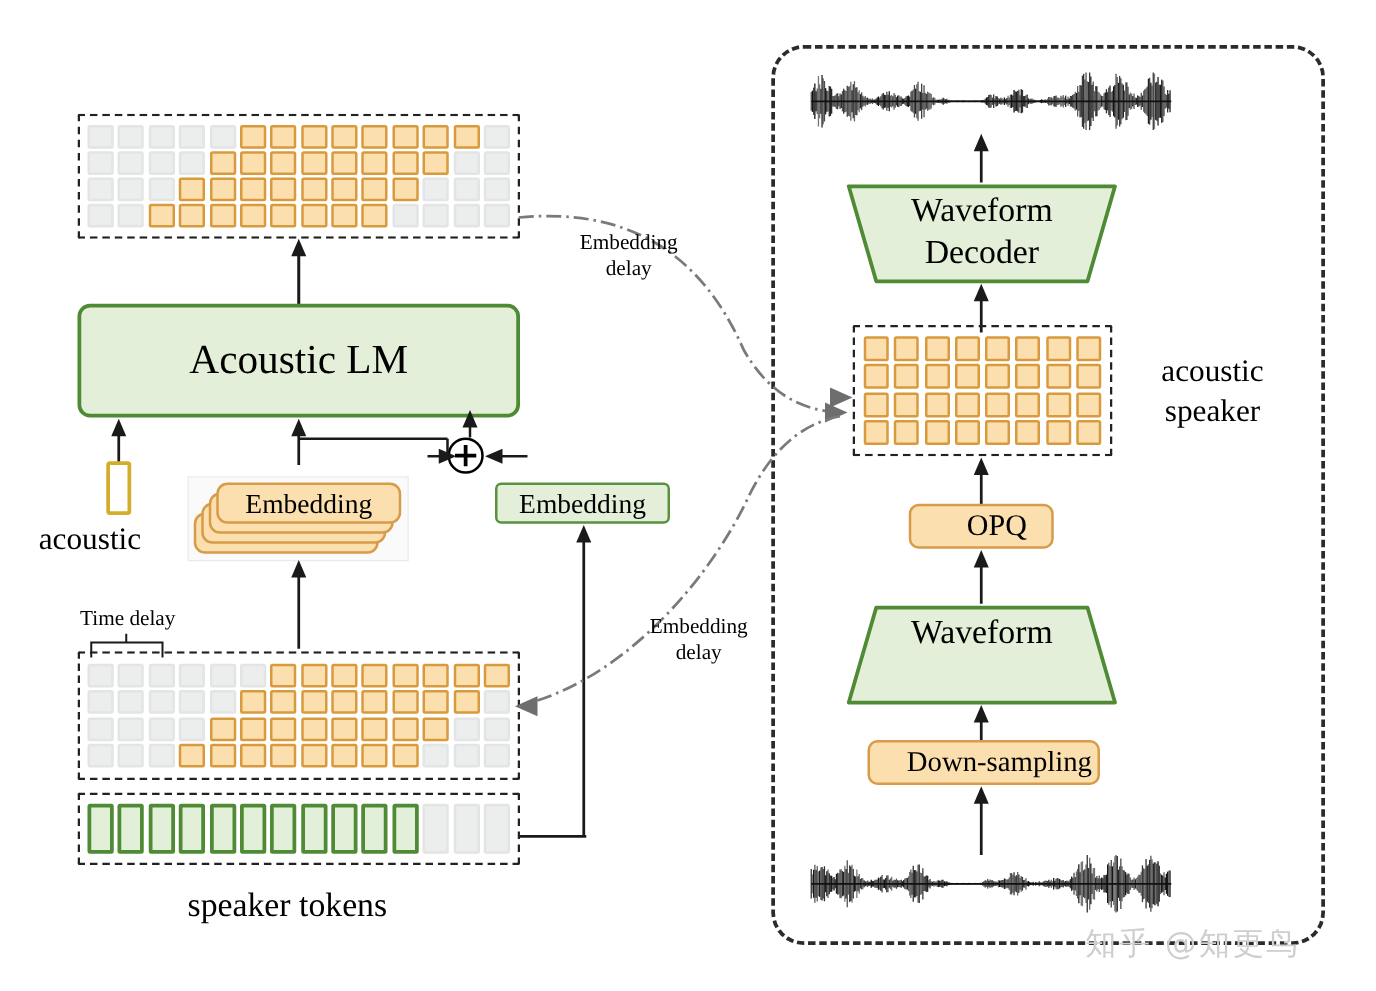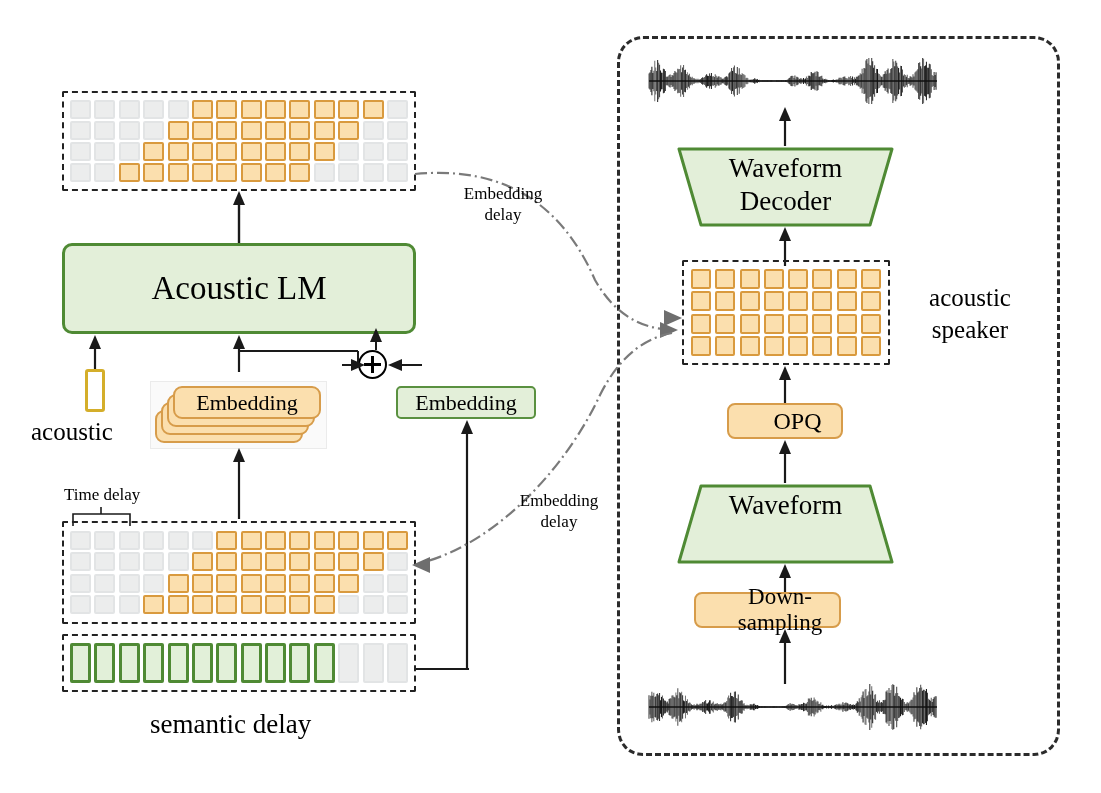--- a/index.html
+++ b/index.html
@@ -278,21 +278,21 @@
           <div class="cell sem" style="width: 21px; height: 40px;"></div>
           <div class="cell sem" style="width: 21px; height: 40px;"></div>
           <div class="cell sem" style="width: 21px; height: 40px;"></div>
           <div class="cell sem" style="width: 21px; height: 40px;"></div>
           <div class="cell semoff" style="width: 21px; height: 40px;"></div>
           <div class="cell semoff" style="width: 21px; height: 40px;"></div>
           <div class="cell semoff" style="width: 21px; height: 40px;"></div>
         </div>
       </div>
   </div>
-  <div class="lbl" style="left:150px;top:709px;font-size:27px;">semantic delay</div>
+  <div class="lbl" style="left:150px;top:709px;font-size:27px;">speaker tokens</div>
 
   <svg class="abs" style="left:410px;top:140px;" width="280" height="200">
     <path d="M5,34 C90,26 150,60 185,140 C205,175 230,186 252,189" fill="none" stroke="#7a7a7a" stroke-width="2.2" stroke-dasharray="12,4,2,4"></path>
     <polygon points="268,190 250,182 250,198" fill="#6e6e6e"></polygon>
   </svg>
   <div class="lbl" style="left:457px;top:183px;font-size:17px;line-height:21px;text-align:center;width:92px;">
     <div>Embedding</div>
     <div>delay</div>
   </div>
 
@@ -699,21 +699,21 @@
   </svg>
   <div class="lbl" style="left:676px;top:489px;width:219px;text-align:center;font-size:27px;line-height:33px;">
     <div>Waveform</div>
   </div>
 
   <svg class="abs" style="left:769px;top:563px;" width="32" height="38">
     <line x1="16" y1="38" x2="16" y2="12" stroke="#1a1a1a" stroke-width="2.2"></line>
     <polygon points="16,1 10,15 22,15" fill="#1a1a1a"></polygon>
   </svg>
 
-  <div class="block orangebox" style="left:694px;top:592px;width:147px;height:36px;">
+  <div class="block orangebox" style="left:694px;top:592px;width:186px;height:36px;">
     <span style="font-size:23px;">Down-sampling</span>
   </div>
 
   <svg class="abs" style="left:769px;top:628px;" width="32" height="56">
     <line x1="16" y1="56" x2="16" y2="12" stroke="#1a1a1a" stroke-width="2.2"></line>
     <polygon points="16,1 10,15 22,15" fill="#1a1a1a"></polygon>
   </svg>
 
   <svg class="abs" style="left:645px;top:683px;" width="296" height="48" viewBox="0 0 296 48">
       <line x1="4.00" x2="4.00" y1="12.26" y2="35.74" stroke="#111" stroke-width="1.05" stroke-opacity="0.83"></line>
@@ -1012,14 +1012,15 @@
       <line x1="285.28" x2="285.28" y1="17.68" y2="30.32" stroke="#111" stroke-width="1.05" stroke-opacity="0.98"></line>
       <line x1="286.24" x2="286.24" y1="14.83" y2="33.17" stroke="#111" stroke-width="1.05" stroke-opacity="0.68"></line>
       <line x1="287.20" x2="287.20" y1="19.02" y2="28.98" stroke="#111" stroke-width="1.05" stroke-opacity="0.96"></line>
       <line x1="288.16" x2="288.16" y1="15.93" y2="32.07" stroke="#111" stroke-width="1.05" stroke-opacity="0.99"></line>
       <line x1="289.12" x2="289.12" y1="14.33" y2="33.67" stroke="#111" stroke-width="1.05" stroke-opacity="0.97"></line>
       <line x1="290.08" x2="290.08" y1="13.32" y2="34.68" stroke="#111" stroke-width="1.05" stroke-opacity="0.60"></line>
       <line x1="291.04" x2="291.04" y1="13.31" y2="34.69" stroke="#111" stroke-width="1.05" stroke-opacity="0.91"></line>
       <line x1="4" x2="292" y1="24" y2="24" stroke="#111" stroke-width="1.4"></line>
     </svg>
 
+  <div class="watermark" style="left:868px;top:738px;">知乎 @知更鸟</div>
 
 </div>
 
 </body></html>

